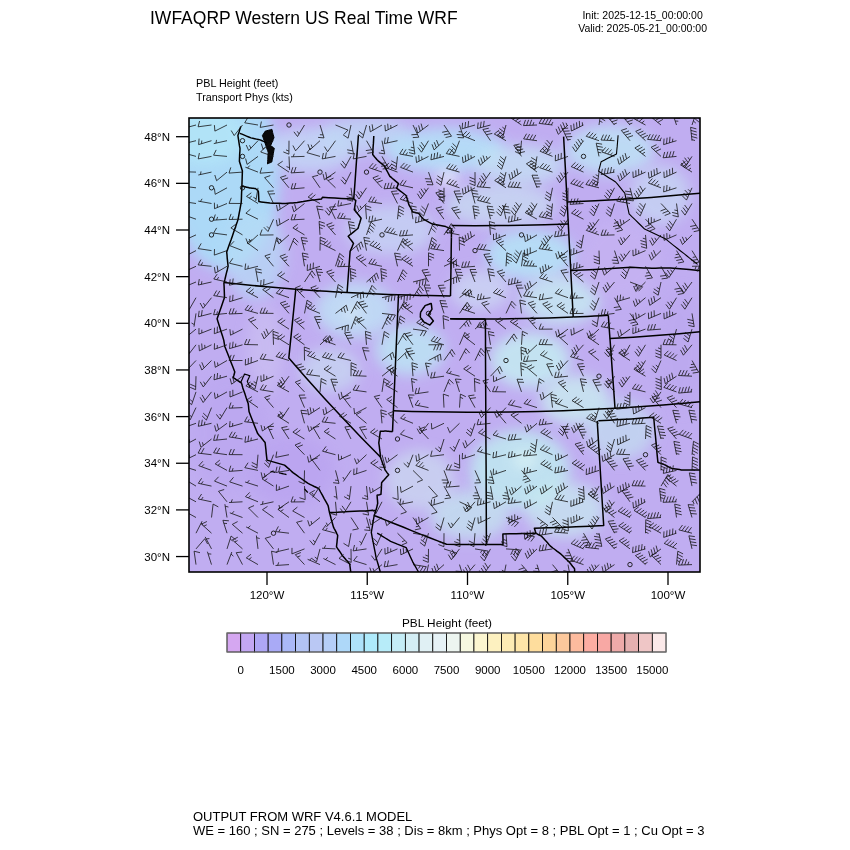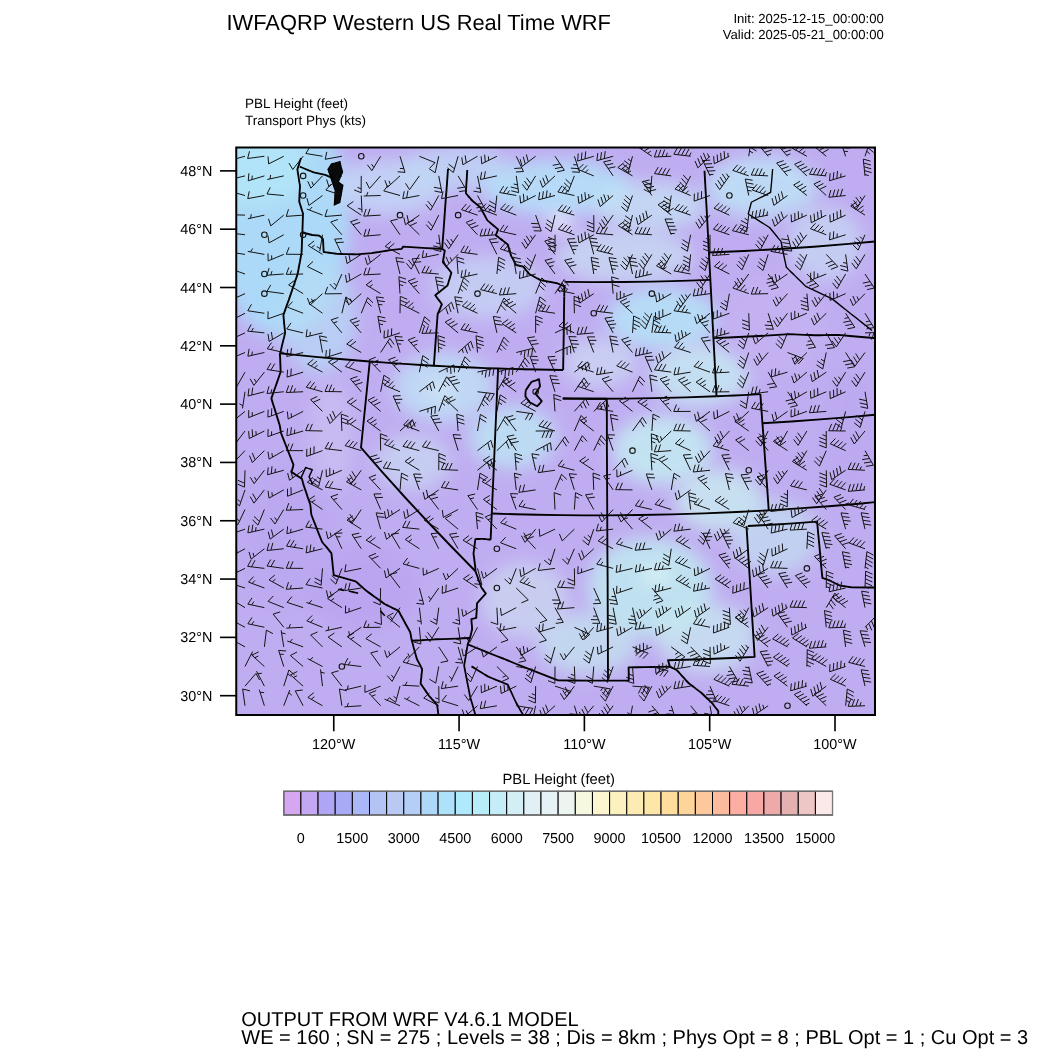--- a/index.html
+++ b/index.html
@@ -1,22 +1,22 @@
 <!DOCTYPE html>
 <html><head>
 <meta charset="utf-8">
 <style>
   html,body{margin:0;padding:0;background:#ffffff;}
   body{width:850px;height:850px;position:relative;overflow:hidden;
        font-family:"Liberation Sans", sans-serif;color:#000;}
   .abs{position:absolute;}
-  #plot-title{top:8px;left:150px;width:370px;text-align:center;font-size:17.5px;}
-  #time-block{top:9px;right:143px;text-align:right;font-size:10.5px;line-height:13px;}
+  #plot-title{top:8px;left:150px;width:370px;font-size:17.5px;}
+  #time-block{top:9px;right:143px;text-align:center;font-size:10.5px;line-height:13px;}
   #subtitle-block{top:77px;left:196px;font-size:10.8px;line-height:13.5px;}
-  #footer-block{top:810px;left:193px;font-size:16px;line-height:13.8px;}
+  #footer-block{top:810px;left:193px;font-size:13px;line-height:13.8px;}
   svg text{font-family:"Liberation Sans", sans-serif;}
 </style>
 </head>
 <body>
 
 <div class="abs" id="plot-title">IWFAQRP Western US Real Time WRF</div>
 
 <div class="abs" id="time-block">
   <div>Init: 2025-12-15_00:00:00</div>
   <div>Valid: 2025-05-21_00:00:00</div>

